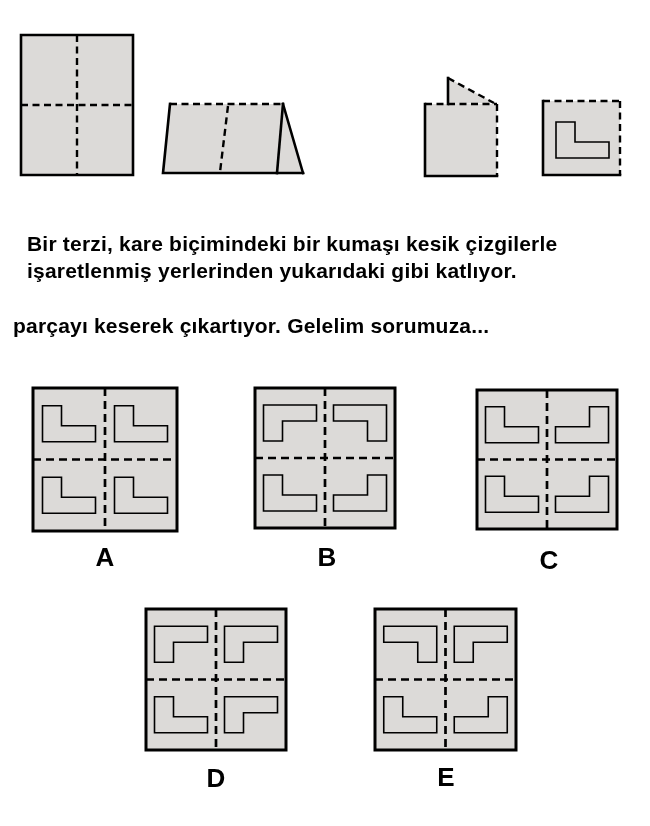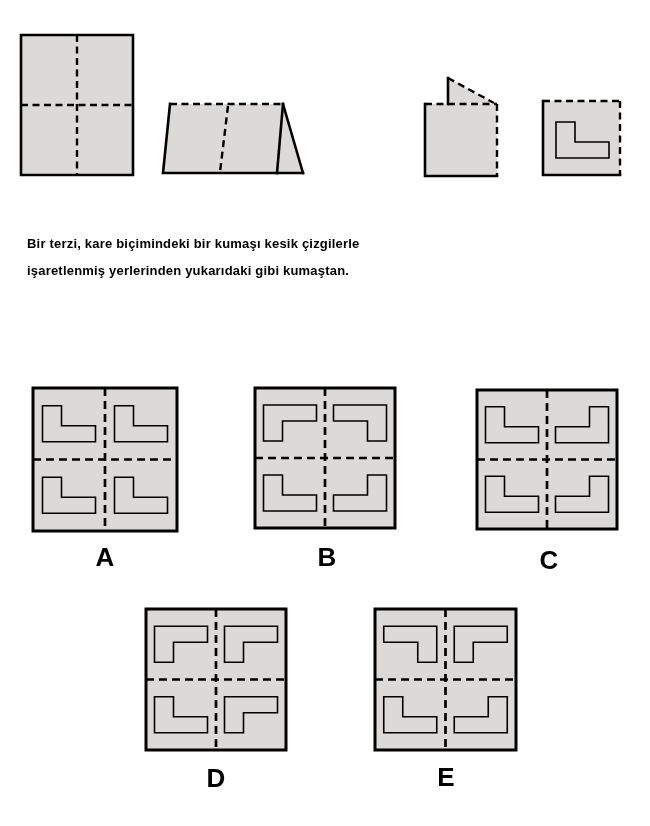--- a/index.html
+++ b/index.html
@@ -1,19 +1,19 @@
 <!DOCTYPE html>
 <html><head>
 <meta charset="utf-8">
 <style>
   html,body{margin:0;padding:0;background:#ffffff;}
   #page{position:relative;width:650px;height:826px;background:#ffffff;overflow:hidden;
         font-family:"Liberation Sans", sans-serif;}
   #drawing{position:absolute;left:0;top:0;}
-  .qline{position:absolute;font-weight:bold;font-size:13px;line-height:22px;color:#000;
+  .qline{position:absolute;font-weight:bold;font-size:21px;line-height:22px;color:#000;
          white-space:nowrap;letter-spacing:0.2px;}
   .opt-label{position:absolute;width:44px;text-align:center;font-weight:bold;font-size:26px;
              color:#000;}
 </style>
 </head>
 <body>
 
 <div id="page">
 
   <svg id="drawing" width="650" height="826" viewBox="0 0 650 826">
@@ -89,21 +89,22 @@
         <line x1="445.5" y1="609" x2="445.5" y2="750" stroke="#000000" stroke-width="2.7" stroke-dasharray="8 5"></line>
         <line x1="375" y1="679.5" x2="516" y2="679.5" stroke="#000000" stroke-width="2.7" stroke-dasharray="8 5"></line>
         <polygon points="436.75,662.25 417.75,662.25 417.75,642.25 383.75,642.25 383.75,626.25 436.75,626.25" fill="none" stroke="#000000" stroke-width="1.6"></polygon>
         <polygon points="454.25,662.25 473.25,662.25 473.25,642.25 507.25,642.25 507.25,626.25 454.25,626.25" fill="none" stroke="#000000" stroke-width="1.6"></polygon>
         <polygon points="383.75,696.75 402.75,696.75 402.75,716.75 436.75,716.75 436.75,732.75 383.75,732.75" fill="none" stroke="#000000" stroke-width="1.6"></polygon>
         <polygon points="507.25,696.75 488.25,696.75 488.25,716.75 454.25,716.75 454.25,732.75 507.25,732.75" fill="none" stroke="#000000" stroke-width="1.6"></polygon>
       </g>
     </svg>
 
   <div class="qline" style="left:27px;top:233px;">Bir terzi, kare biçimindeki bir kumaşı kesik çizgilerle</div>
-  <div class="qline" style="left:27px;top:260px;">işaretlenmiş yerlerinden yukarıdaki gibi kumaştan.</div>
+  <div class="qline" style="left:27px;top:260px;">işaretlenmiş yerlerinden yukarıdaki gibi katlıyor.</div>
+  <div class="qline" style="left:13px;top:315px;">parçayı keserek çıkartıyor. Gelelim sorumuza...</div>
 
   <div class="opt-label" style="left:83px;top:542px;">A</div>
   <div class="opt-label" style="left:305px;top:542px;">B</div>
   <div class="opt-label" style="left:527px;top:545px;">C</div>
   <div class="opt-label" style="left:194px;top:763px;">D</div>
   <div class="opt-label" style="left:424px;top:762px;">E</div>
 
 </div>
 
 </body></html>

